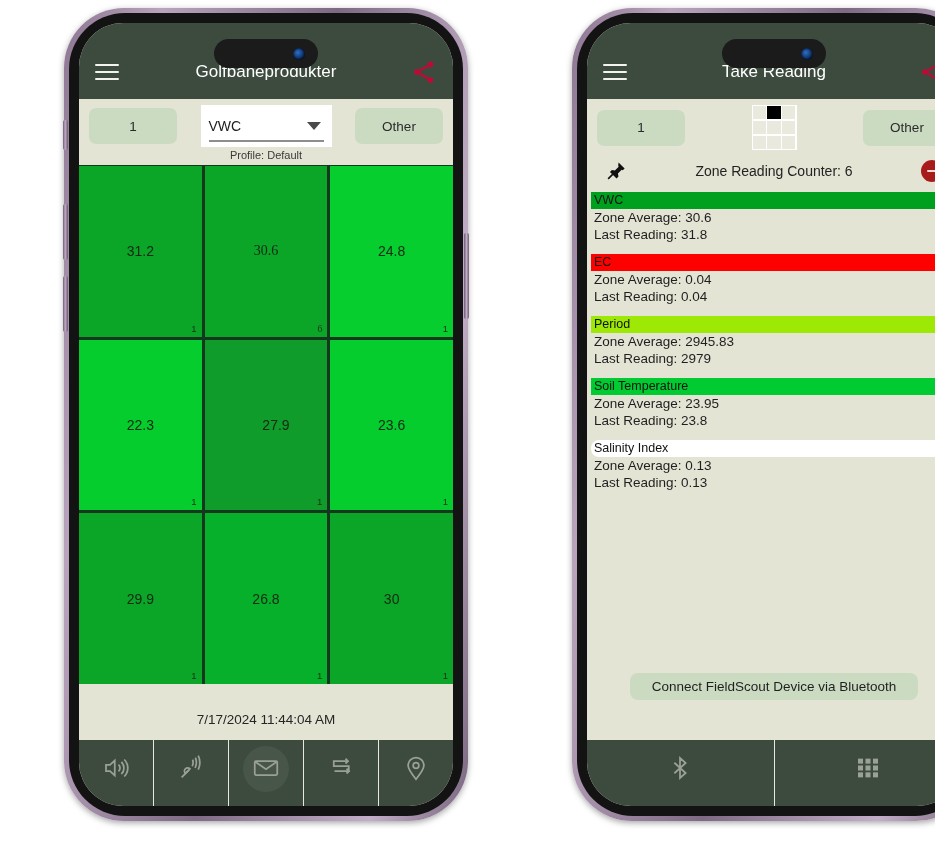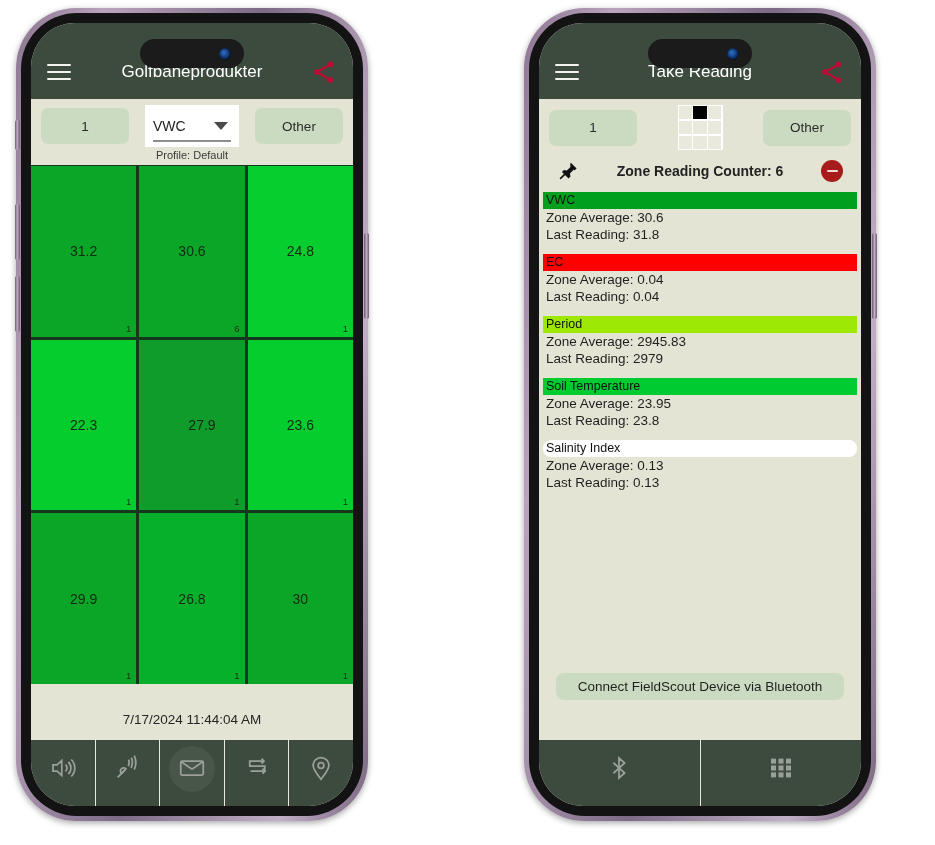--- a/index.html
+++ b/index.html
@@ -8,22 +8,23 @@
     background: #ffffff;
     font-family: "Liberation Sans", sans-serif;
     overflow: hidden;
     position: relative;
   }
   .stage { position: absolute; inset: 0; display: flex; }
 
   
   .phone {
     position: absolute;
-    width: 352px; height: 813px;
+    width: 404px; height: 813px;
     top: 8px;
+    margin-left: 48px;
   }
   .phone.left  { left: 16px; }
   .phone.right { left: 524px; }
 
   .frame-outer {
     position: absolute; inset: 0;
     border-radius: 60px;
     background: linear-gradient(100deg,#8c7691 0%, #b9a3bd 18%, #7e6a85 50%, #c2aec6 82%, #7a6780 100%);
     box-shadow: 0 2px 6px rgba(0,0,0,.35);
   }
@@ -150,21 +151,21 @@
   .tab.highlight::before {
     content: ""; position: absolute; width: 46px; height: 46px; border-radius: 50%;
     background: rgba(255,255,255,.06); top: 6px;
   }
 
   
   .counterrow {
     flex: none; display: flex; align-items: center; padding: 8px 18px 10px 18px;
     background: #e4e4d5;
   }
-  .counter-label { flex: 1; text-align: center; font-size: 14px; color: #232323; font-weight: bold; }
+  .counter-label { flex: 1; text-align: center; font-size: 14px; color: #232323; }
   .pin-icon { width: 22px; height: 22px; cursor: pointer; }
   .minus-btn {
     width: 22px; height: 22px; border-radius: 50%; background: #a81b1b;
     display: flex; align-items: center; justify-content: center; cursor: pointer;
   }
   .minus-btn i { display: block; width: 11px; height: 2.5px; background: #f3d9d9; border-radius: 1px; }
 
   .readings { flex: none; background: #e4e4d5; padding: 0 4px; }
   .reading { margin-bottom: 11px; }
   .reading-bar {
@@ -225,21 +226,21 @@
         <div class="spacer"></div>
         <div class="pill">Other</div>
       </div>
       <div class="profile-line">Profile: Default</div>
 
       <div class="zonegrid">
         <div class="cell" style="background: rgb(11, 166, 40);">
           <span>31.2</span>
           <span class="corner">1</span>
         </div>
-        <div class="cell" style="background: rgb(11, 166, 40);">
+        <div class="cell" style="background: rgb(11, 166, 40); font-family: Liberation Serif, serif;">
           <span>30.6</span>
           <span class="corner">6</span>
         </div>
         <div class="cell" style="background: rgb(6, 206, 46);">
           <span>24.8</span>
           <span class="corner">1</span>
         </div>
         <div class="cell" style="background: rgb(5, 205, 45);">
           <span>22.3</span>
           <span class="corner">1</span>

